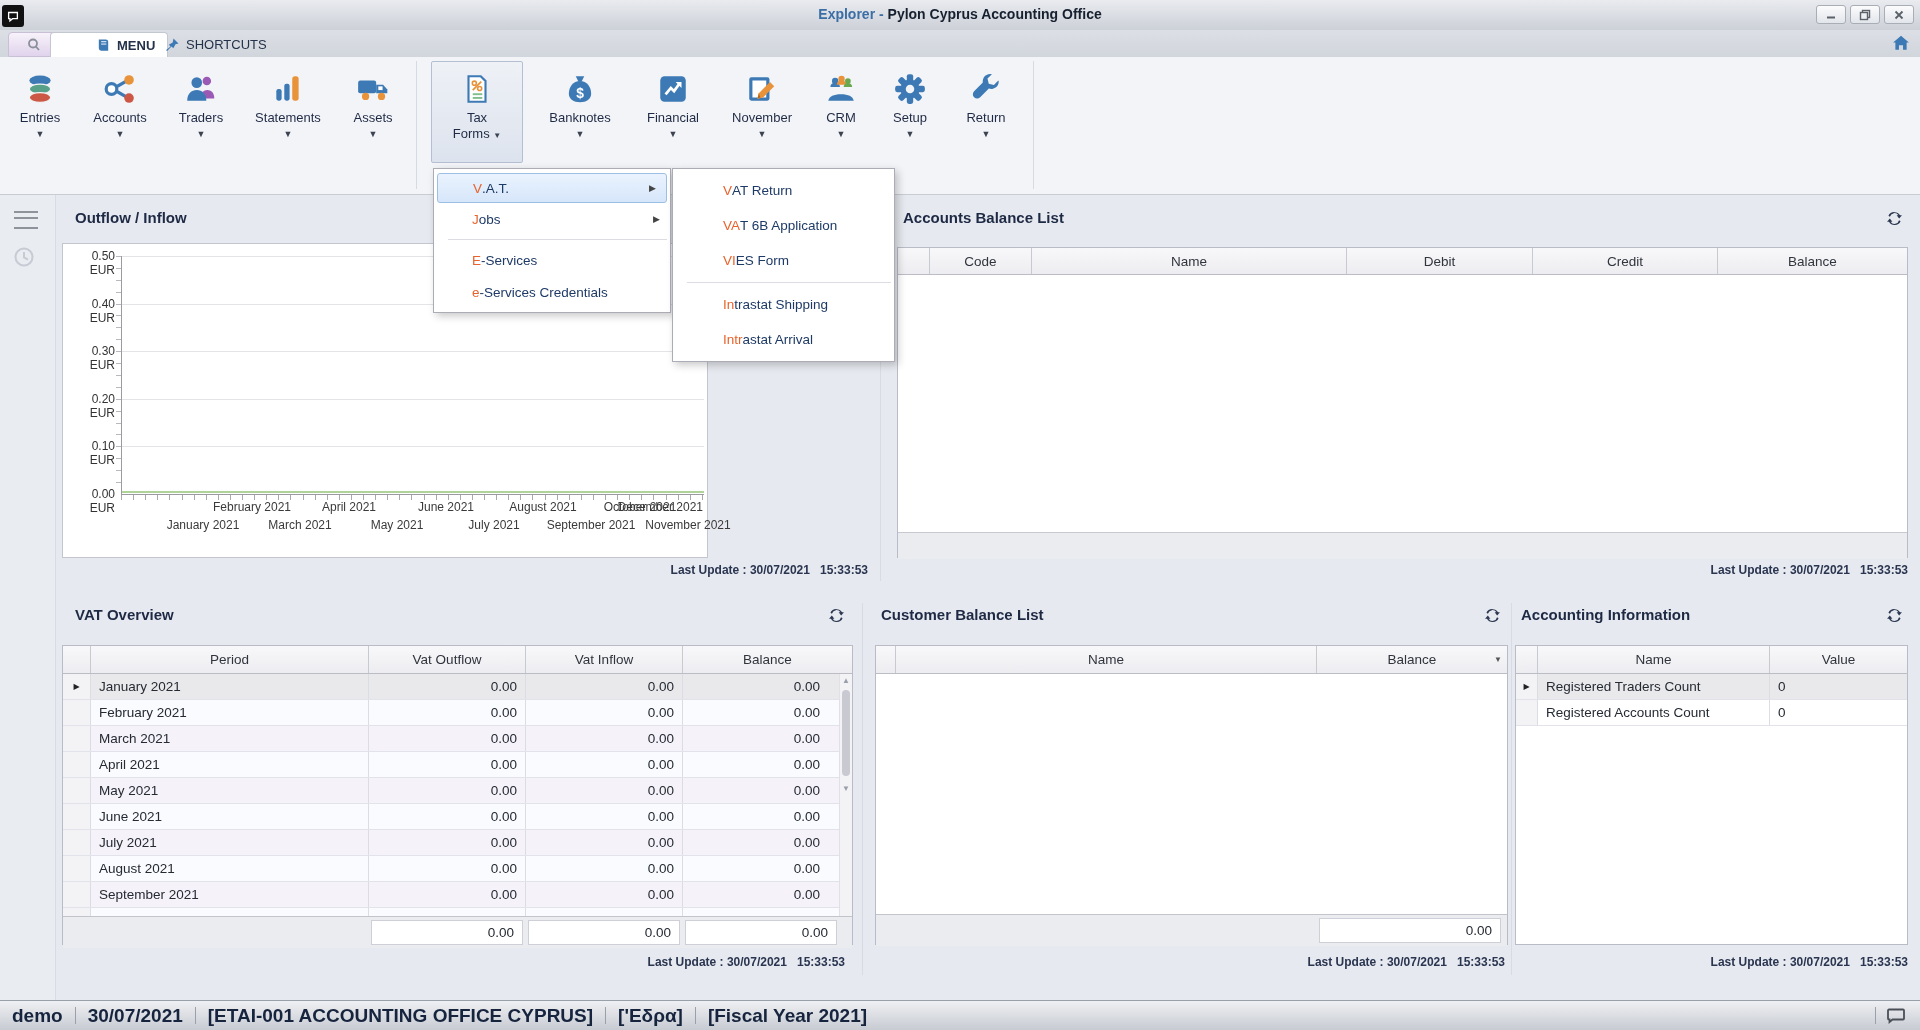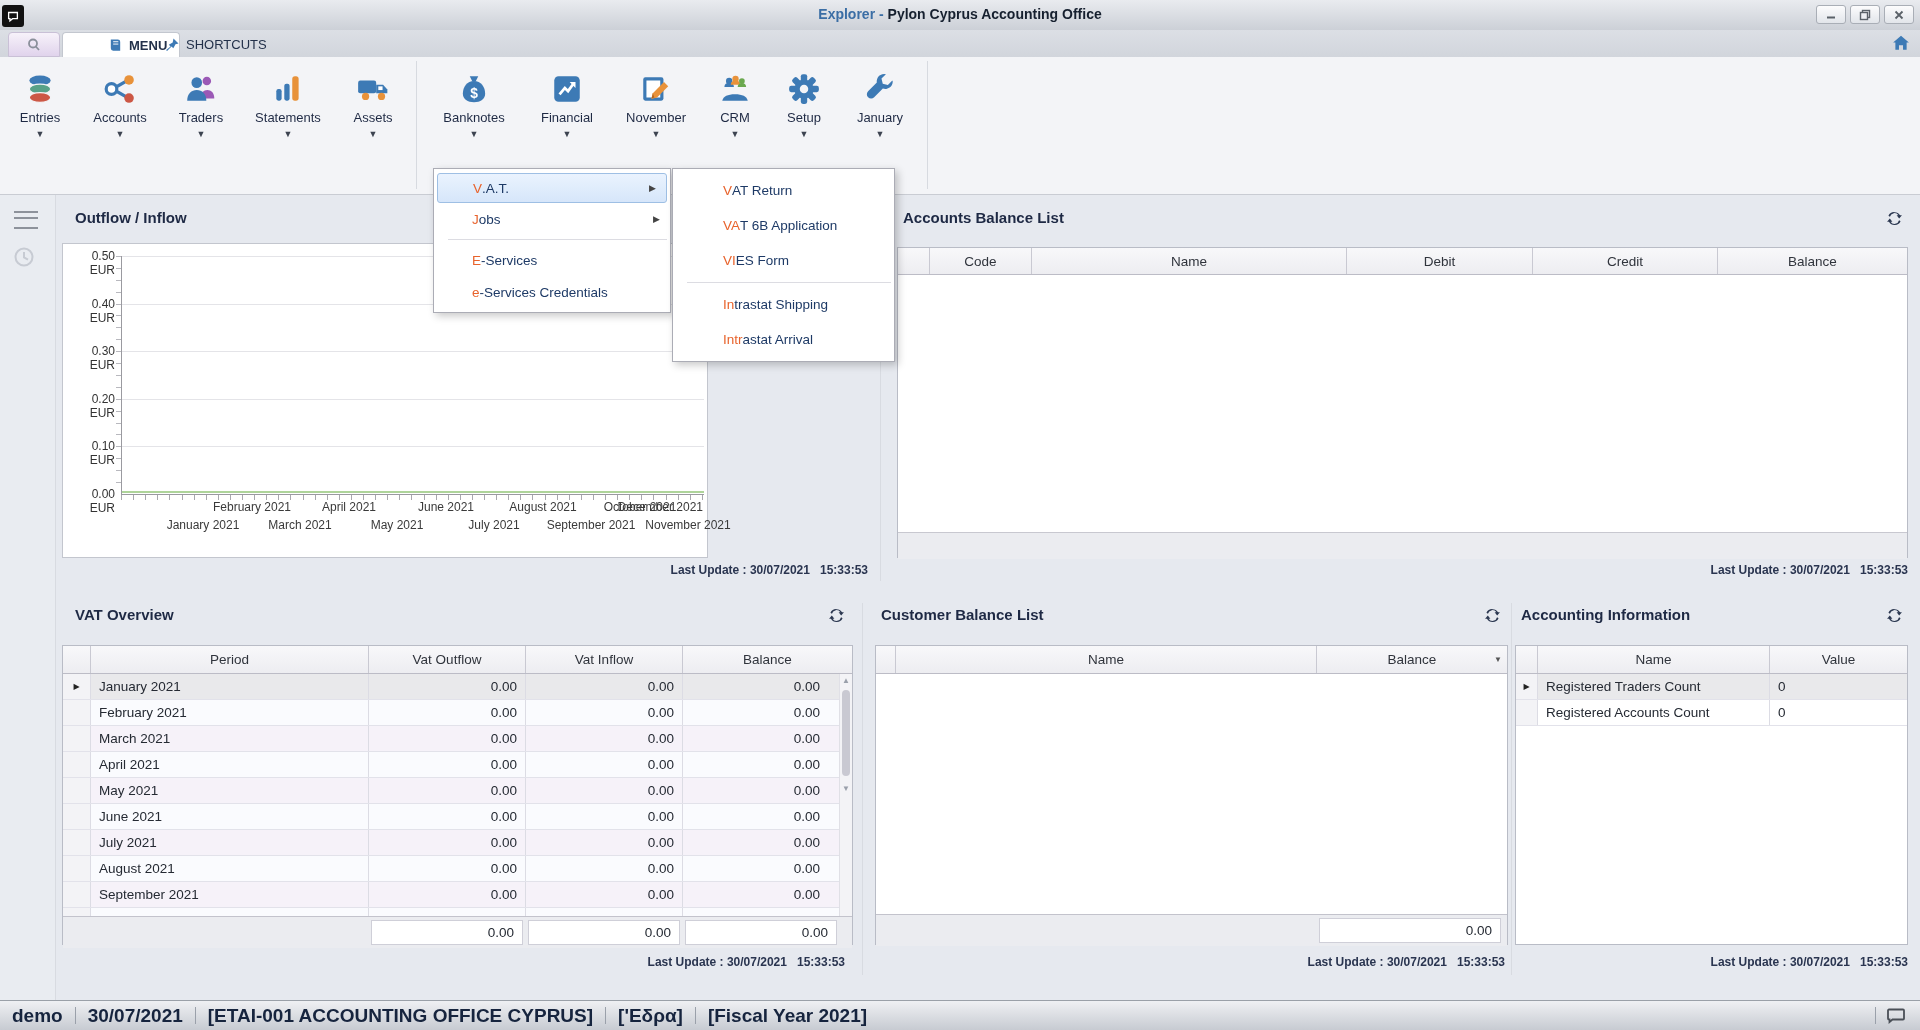--- a/index.html
+++ b/index.html
@@ -19,21 +19,21 @@
            border-radius:3px;display:flex;align-items:center;justify-content:center;color:#5a6168;
            font-size:11px;font-weight:bold;box-sizing:border-box;}
 
   
   .tabrow{position:absolute;top:30px;left:0;width:100%;height:27px;
           background:linear-gradient(#dcdfe5,#d1d5dc);}
   .tab{position:absolute;top:2px;height:25px;display:flex;align-items:center;gap:6px;
        padding:0 12px;font-size:13px;color:#23314a;box-sizing:border-box;}
   .tab-search{left:8px;width:52px;background:linear-gradient(#f7f2fa,#e0d3ec);
               border:1px solid #c9c0d6;border-radius:4px 4px 0 0;justify-content:center;}
-  .tab-menu{left:62px;background:#fff;border:1px solid #c3c7cf;border-bottom:none;border-radius:4px 4px 0 0;font-weight:bold;padding-left:45px;}
+  .tab-menu{left:50px;background:#fff;border:1px solid #c3c7cf;border-bottom:none;border-radius:4px 4px 0 0;font-weight:bold;padding-left:45px;}
   .tab-shortcuts{left:152px;}
   .home-btn{position:absolute;right:10px;top:4px;}
 
   
   .ribbon{position:absolute;top:57px;left:0;width:100%;height:138px;background:#f3f4f7;
           border-bottom:1px solid #c9ccd3;display:flex;align-items:flex-start;
           padding:4px 0 0 10px;gap:14px;box-sizing:border-box;}
   .rb{width:60px;height:102px;display:flex;flex-direction:column;align-items:center;
       padding-top:6px;box-sizing:border-box;border:1px solid transparent;border-radius:2px;}
   .rb .ic{height:42px;display:flex;align-items:center;justify-content:center;}
@@ -236,20 +236,34 @@
             <circle cx="9" cy="23" r="3.4" fill="#e8923a"></circle>
             <circle cx="24" cy="23" r="3.4" fill="#e8923a"></circle>
           </svg>
         </div>
       <div class="lbl">Assets</div>
         <div class="arr">▼</div>
     </div>
 
     <div class="rb-sep"></div>
 
+    <div class="rb active" style="width:92px">
+      <div class="ic">
+          <svg width="34" height="34" viewBox="0 0 32 32">
+            <path d="M7 3h13l5 5v21H7z" fill="#3d7ab5"></path>
+            <path d="M9 5h10l4 4v18H9z" fill="#fff"></path>
+            <circle cx="13.5" cy="10.5" r="1.9" fill="none" stroke="#e8923a" stroke-width="1.5"></circle>
+            <circle cx="18.5" cy="15.5" r="1.9" fill="none" stroke="#e8923a" stroke-width="1.5"></circle>
+            <line x1="12" y1="17" x2="20" y2="9" stroke="#e8923a" stroke-width="1.6"></line>
+            <rect x="12" y="20" width="9" height="1.8" fill="#7fbf8f"></rect>
+            <rect x="12" y="23.5" width="9" height="1.8" fill="#7fbf8f"></rect>
+          </svg>
+        </div>
+      <div class="lbl" style="max-width:58px"><span>Tax Forms</span> <span class="arr" style="font-size:8px">▼</span></div>
+    </div>
 
     <div class="rb" style="width:86px">
       <div class="ic">
           <svg width="34" height="34" viewBox="0 0 32 32">
             <path d="M12 4h8l-2.5 5h-3z" fill="#3d7ab5"></path>
             <path d="M16 8.5c-6.5 0-10.5 5.5-10.5 12 0 5 4.5 8 10.5 8s10.5-3 10.5-8c0-6.5-4-12-10.5-12z" fill="#3d7ab5"></path>
             <text x="16" y="24" font-size="13" font-weight="bold" fill="#fff" text-anchor="middle" font-family="Liberation Sans, sans-serif">$</text>
           </svg>
         </div>
       <div class="lbl">Banknotes</div>
@@ -313,21 +327,21 @@
       <div class="lbl">Setup</div>
         <div class="arr">▼</div>
     </div>
 
     <div class="rb" style="width:66px">
       <div class="ic">
           <svg width="34" height="34" viewBox="0 0 32 32">
             <path d="M28 9a7 7 0 0 1-9.3 6.6l-8.2 8.2a4 4 0 1 1-5.7-5.7l8.2-8.2A7 7 0 0 1 21.6 2l-4.2 4.2 1.2 4.8 4.8 1.2L27.6 8z" fill="#3d7ab5"></path>
           </svg>
         </div>
-      <div class="lbl">January</div>
+      <div class="lbl">Return</div>
         <div class="arr">▼</div>
     </div>
 
     <div class="rb-sep"></div>
   </div>
 
   <div class="content">
     <div class="rail">
       <div class="hamburger"></div>
       <div class="clockbtn">

